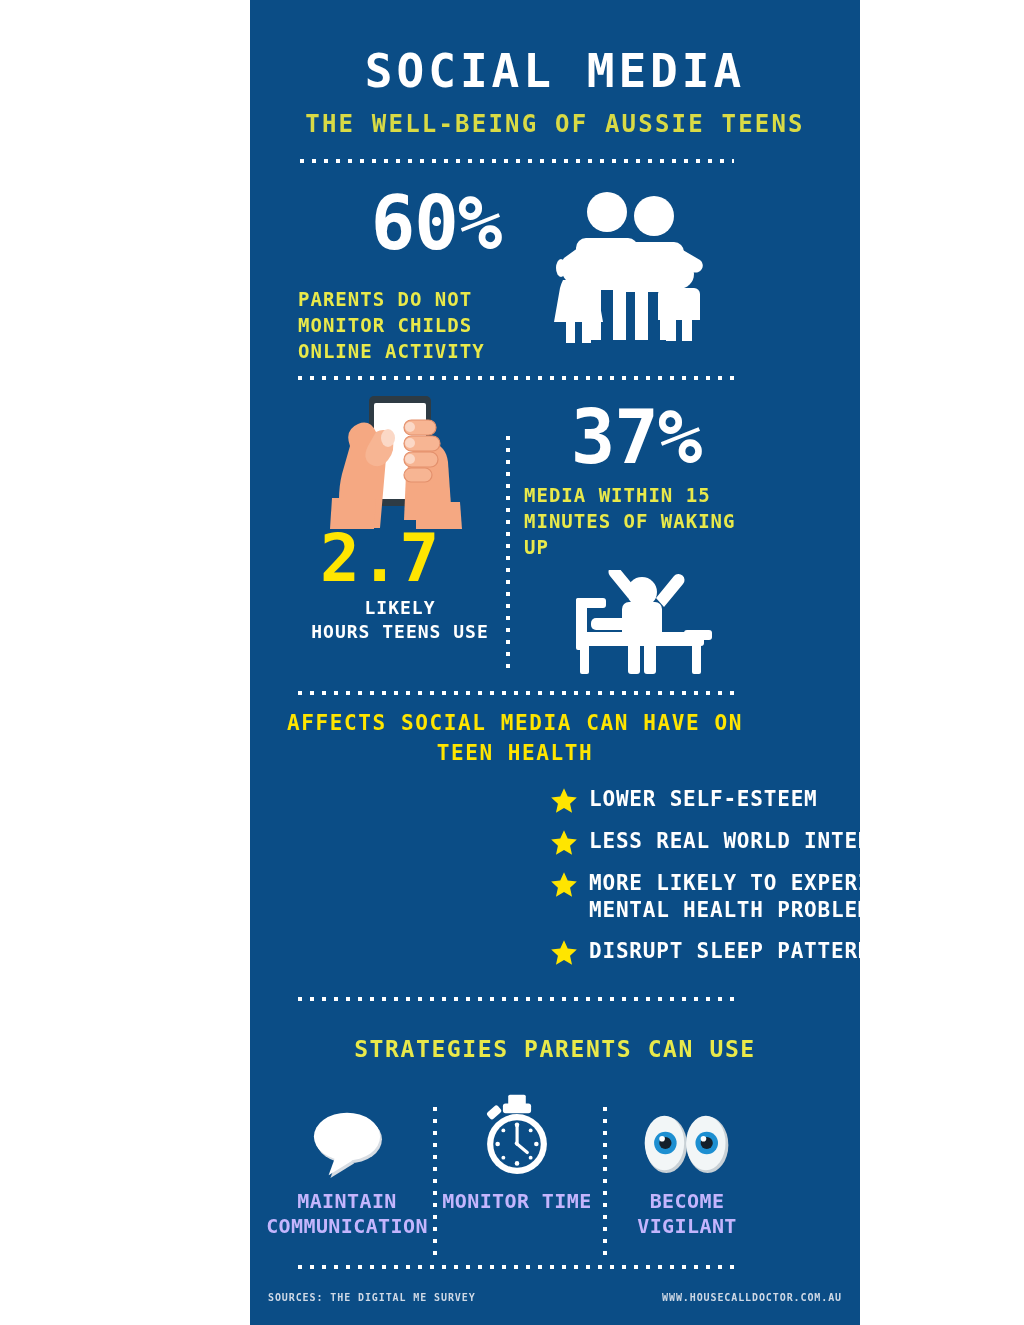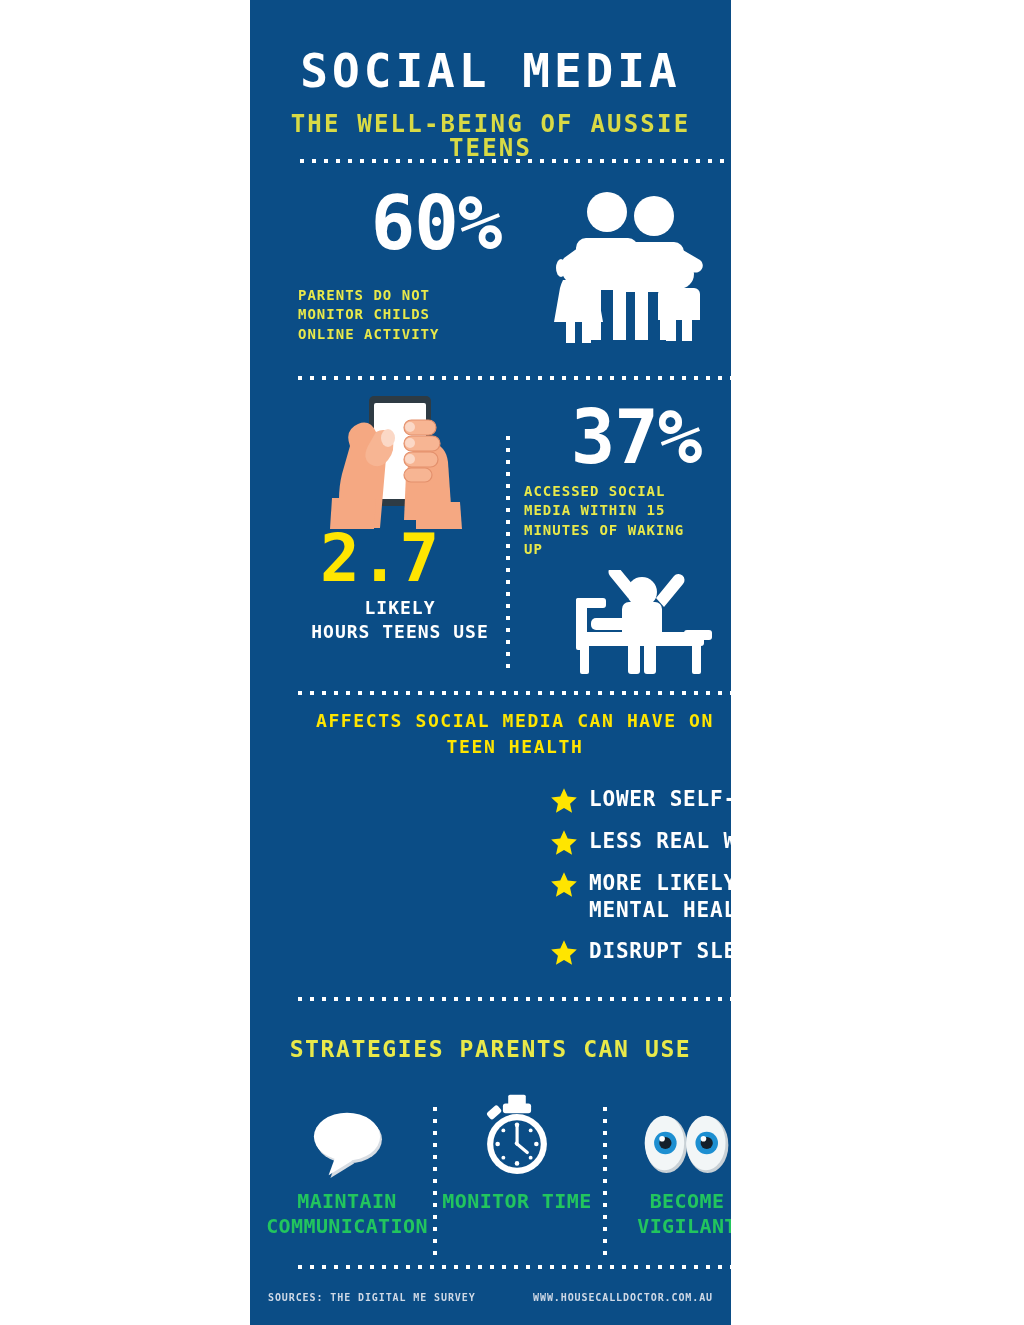--- a/index.html
+++ b/index.html
@@ -16,21 +16,21 @@
   .canvas {
     position: relative;
     width: 1024px;
     height: 1325px;
     background: #ffffff;
   }
   .poster {
     position: absolute;
     left: 250px;
     top: 0;
-    width: 481px;
+    width: 610px;
     height: 1325px;
     background: #0b4d86;
     overflow: hidden;
   }
 
   
   .hdots {
     position: absolute;
     height: 6px;
     background-image: radial-gradient(circle, #ffffff 0 2.2px, rgba(0,0,0,0) 2.4px);
@@ -74,21 +74,21 @@
     position: absolute;
     color: #ffffff;
     font-size: 74px;
     font-weight: bold;
     line-height: 1;
     letter-spacing: -1px;
   }
   .statlabel {
     position: absolute;
     color: #e9e94a;
-    font-size: 14px;
+    font-size: 19px;
     font-weight: bold;
     line-height: 1.38;
     letter-spacing: 1px;
   }
   .whitelabel {
     position: absolute;
     color: #ffffff;
     font-size: 18px;
     font-weight: bold;
     line-height: 1.34;
@@ -100,21 +100,21 @@
     color: #ffe500;
     font-size: 66px;
     font-weight: bold;
     line-height: 1;
   }
 
   
   .sectionhead {
     position: absolute;
     color: #ffe500;
-    font-size: 18px;
+    font-size: 21px;
     font-weight: bold;
     letter-spacing: 1.6px;
     line-height: 1.45;
     text-align: center;
   }
   .sectionhead2 {
     position: absolute;
     color: #e9e94a;
     font-size: 23px;
     font-weight: bold;
@@ -169,21 +169,21 @@
     left: 0; right: 0; top: 4px;
     display: flex;
     justify-content: center;
     align-items: flex-end;
     height: 92px;
   }
   .strat .cap {
     position: absolute;
     left: 0; right: 0; top: 104px;
     text-align: center;
-    color: #22c55e;
+    color: #c4b5fd;
     font-size: 20px;
     font-weight: bold;
     letter-spacing: 0.4px;
     line-height: 1.26;
   }
 
   
   .footer-left {
     position: absolute;
     left: 18px;
@@ -286,21 +286,20 @@
     <div class="whitelabel" style="left:30px; top:596px; width:240px;">
       <div>LIKELY</div>
       <div>HOURS TEENS USE</div>
     </div>
 
     <div class="vdots" style="left:255px; top:432px; height:238px;"></div>
 
     <div class="bignum" style="left:276px; top:400px; width:220px; text-align:center;">37%</div>
 
     <div class="statlabel" style="left:274px; top:482px; width:250px;">
-      <div>ACCESSED SOCIAL</div>
       <div>MEDIA WITHIN 15</div>
       <div>MINUTES OF WAKING</div>
       <div>UP</div>
     </div>
 
     <div style="position:absolute; left:322px; top:570px; width:148px; height:108px;">
       <svg viewBox="0 0 148 108" width="148" height="108" aria-hidden="true">
         <g fill="#ffffff">
 
           <rect x="4" y="28" width="11" height="52" rx="2"></rect>

